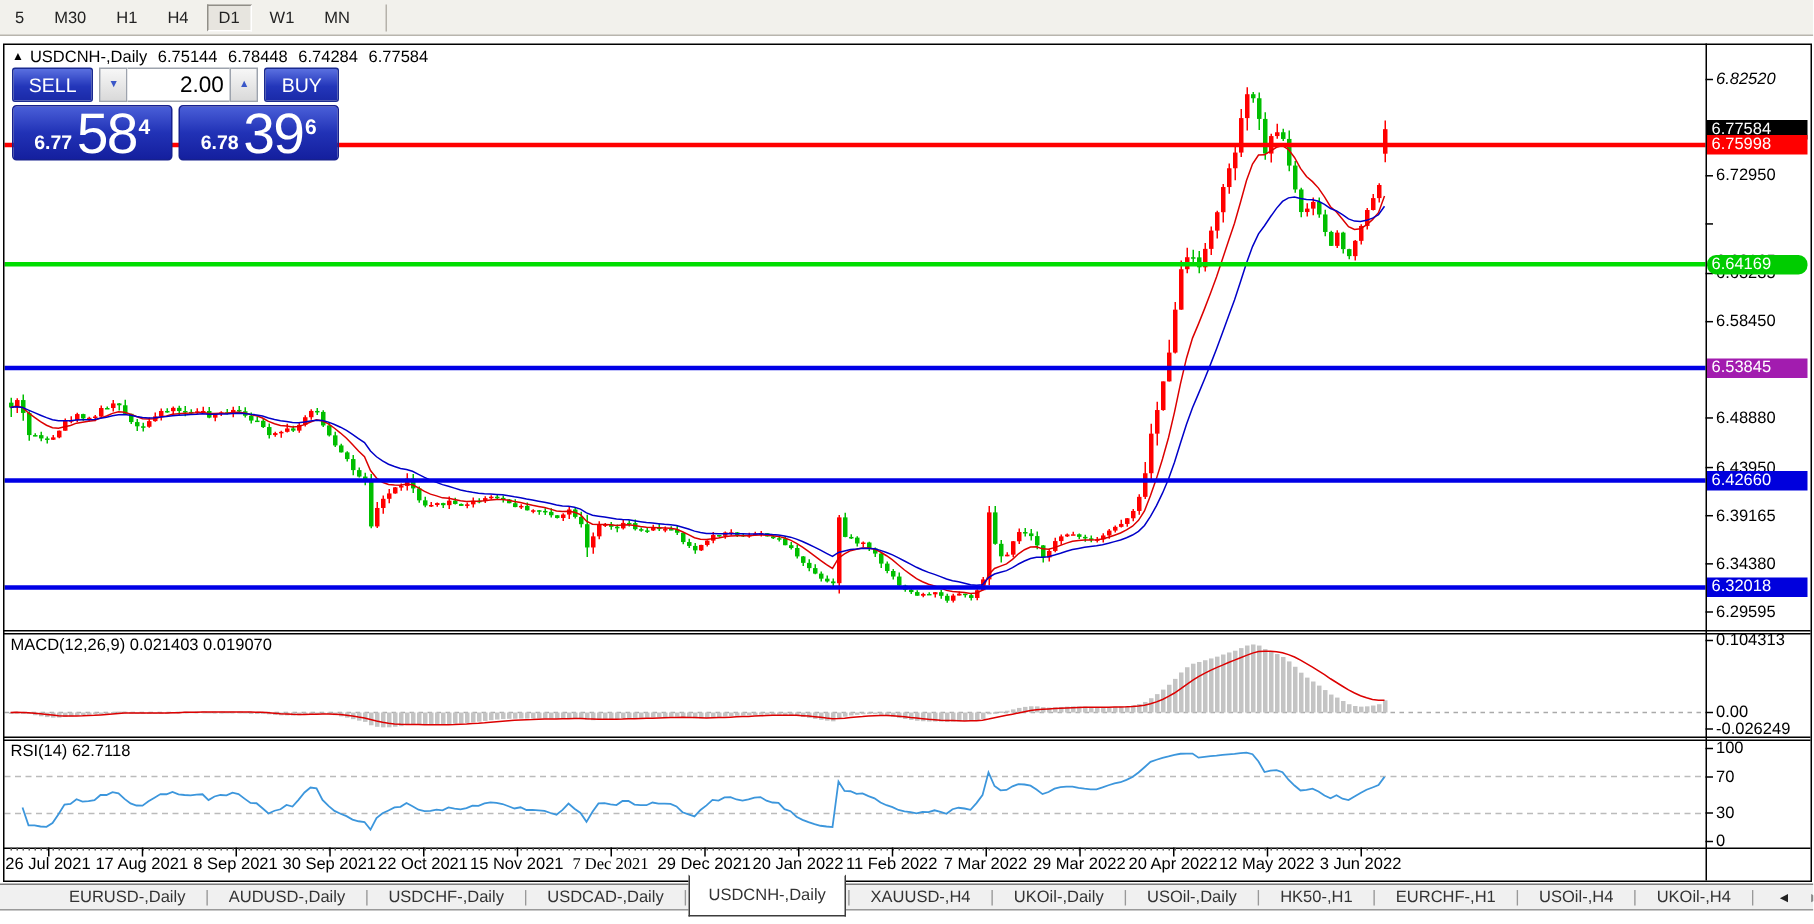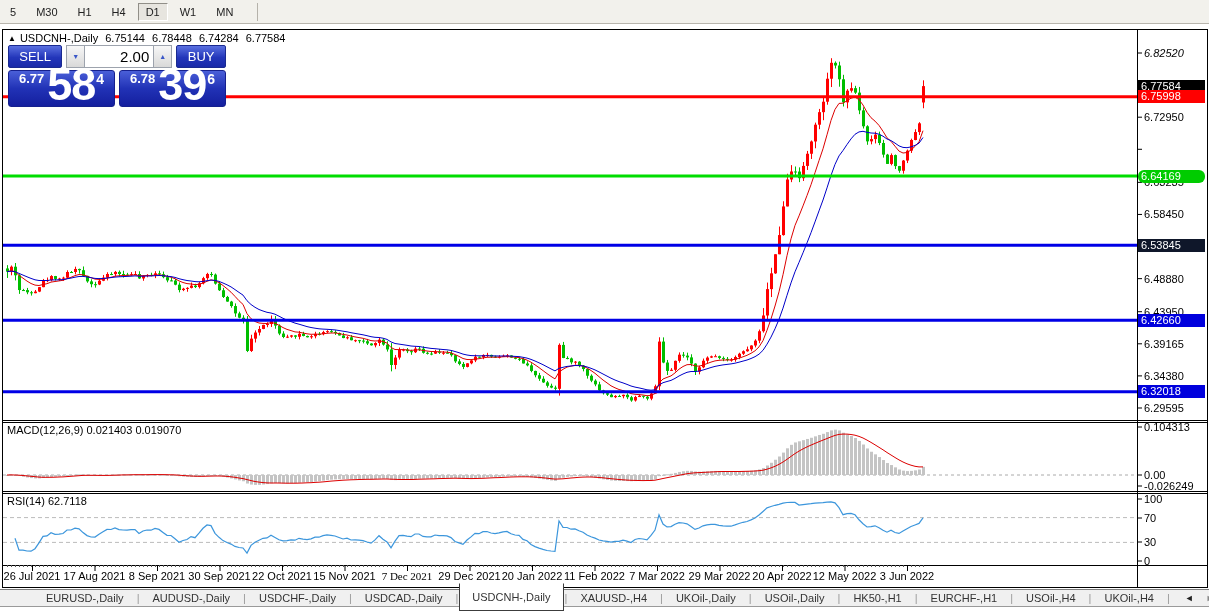--- a/index.html
+++ b/index.html
@@ -31,25 +31,25 @@
   #buy-btn{width:53px;margin-left:2px;}
   .vol-wrap{display:flex;margin-left:4px;margin-right:2px;height:23px;}
   .spin-btn{width:17px;background:linear-gradient(180deg,#f7f7f7,#d9d9d9);
     border:1px solid #9da3ad;display:flex;align-items:center;justify-content:center;
     font-size:7px;color:#3a57c8;}
   #vol-field{width:60px;background:#fff;border-top:1px solid #9da3ad;border-bottom:1px solid #9da3ad;
     font-size:15px;text-align:right;padding:0 4px;display:flex;align-items:center;justify-content:flex-end;}
   .ocp-row2{display:flex;margin-top:2px;}
   .big-quote{background:linear-gradient(180deg,#4a5fd8 0%,#2132b6 50%,#141f9e 100%);
     border:1px solid #16208e;border-radius:3px;color:#fff;height:33px;
-    display:flex;align-items:flex-start;justify-content:center;padding-bottom:2px;}
+    display:flex;align-items:flex-end;justify-content:center;padding-bottom:2px;}
   #sell-quote{width:106px;}
   #buy-quote{width:106px;margin-left:4px;}
   .q-small{font-size:13px;font-weight:bold;margin-right:3px;margin-bottom:2px;}
-  .q-big{font-size:45px;font-weight:bold;line-height:28px;letter-spacing:-1px;}
+  .q-big{font-size:38px;font-weight:normal;line-height:28px;letter-spacing:-1px;}
   .q-sup{font-size:14px;font-weight:bold;margin-left:1px;margin-bottom:12px;}
 
   
   .panel-label{position:absolute;left:7px;z-index:3;font-size:11px;white-space:nowrap;}
 
   
   .ax-label{position:absolute;left:1144px;font-size:11px;z-index:2;white-space:nowrap;}
   .ax-badge{position:absolute;left:1138px;width:64px;height:13px;z-index:3;
     font-size:11px;color:#fff;padding-left:3px;line-height:13px;}
 
@@ -1131,21 +1131,21 @@
       <div class="ax-label" style="top: 421px;">0.104313</div>
       <div class="ax-label" style="top: 469px;">0.00</div>
       <div class="ax-label" style="top: 480px;">-0.026249</div>
       <div class="ax-label" style="top: 493px;">100</div>
       <div class="ax-label" style="top: 512px;">70</div>
       <div class="ax-label" style="top: 536px;">30</div>
       <div class="ax-label" style="top: 555px;">0</div>
       <div class="ax-badge" style="top: 79.6086px; background: rgb(0, 0, 0);">6.77584</div>
       <div class="ax-badge" style="top: 90.2469px; background: rgb(255, 0, 0);">6.75998</div>
       <div class="ax-badge" style="top: 169.591px; background: rgb(0, 204, 0); border-radius: 6px;">6.64169</div>
-      <div class="ax-badge" style="top: 238.84px; background: #0f172a;">6.53845</div>
+      <div class="ax-badge" style="top: 238.84px; background: #a21caf;">6.53845</div>
       <div class="ax-badge" style="top: 313.864px; background: rgb(0, 0, 221);">6.42660</div>
       <div class="ax-badge" style="top: 385.246px; background: rgb(0, 0, 221);">6.32018</div>
     </div>
   <div id="date-axis">
       <div class="date-label" style="left: 32px;">26 Jul 2021</div>
       <div class="date-label" style="left: 94.5px;">17 Aug 2021</div>
       <div class="date-label" style="left: 157px;">8 Sep 2021</div>
       <div class="date-label" style="left: 219.5px;">30 Sep 2021</div>
       <div class="date-label" style="left: 282px;">22 Oct 2021</div>
       <div class="date-label" style="left: 344.5px;">15 Nov 2021</div>

